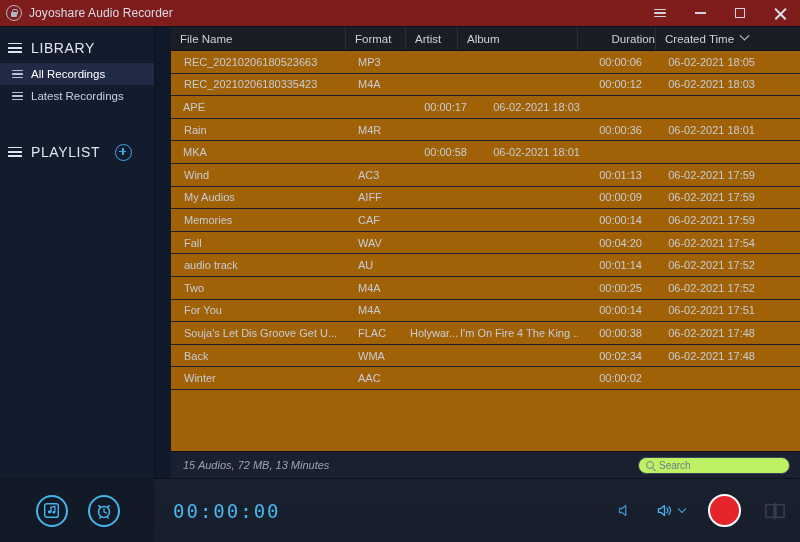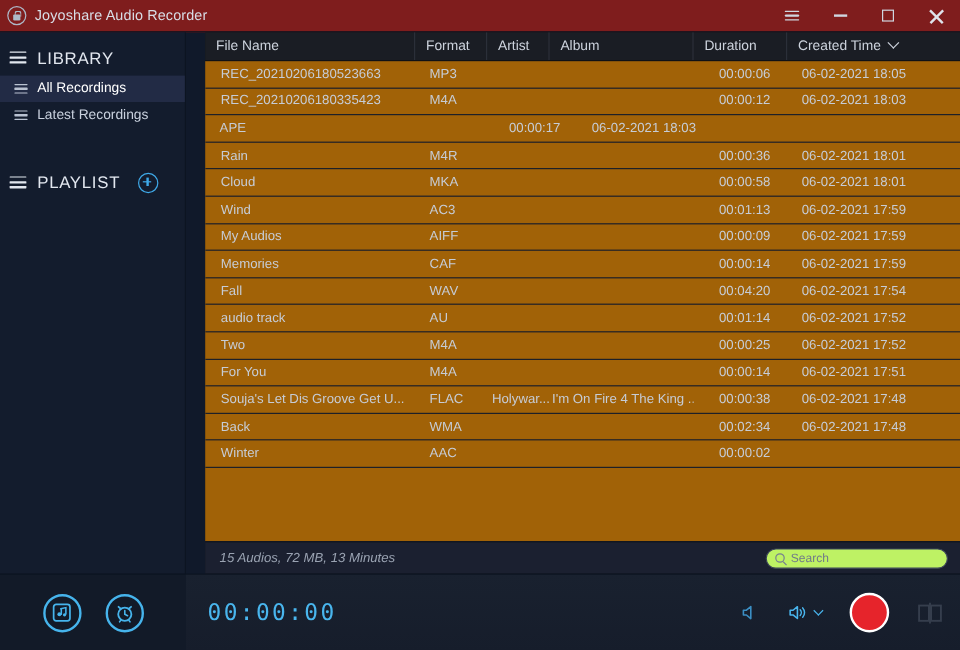--- a/index.html
+++ b/index.html
@@ -155,21 +155,21 @@
   .chev {
     margin-left: 7px; width: 7px; height: 7px;
     border-right: 1.4px solid #cdd3dd; border-bottom: 1.4px solid #cdd3dd;
     transform: rotate(45deg) translate(-2px,-2px);
     flex: 0 0 7px;
   }
   .c-name { width: 175px; flex: 0 0 175px; }
   .c-fmt  { width: 60px;  flex: 0 0 60px; }
   .c-art  { width: 52px;  flex: 0 0 52px; }
   .c-alb  { width: 120px; flex: 0 0 120px; }
-  .c-dur  { width: 78px;  flex: 0 0 78px; }
+  .c-dur  { width: 78px;  flex: 0 0 78px; justify-content: flex-end; }
   .c-time { width: 115px; flex: 0 0 115px; }
 
   .tbody { flex: 1; overflow: hidden; background: #a16207; }
   .trow {
     display: flex; height: 22.6px;
     border-bottom: 1px solid #1d2028;
     cursor: default;
   }
   .td {
     font-size: 11px; color: #c6ccd6;
@@ -377,21 +377,20 @@
           </div>
           <div class="trow">
             <div class="td c-name">Rain</div>
             <div class="td c-fmt">M4R</div>
             <div class="td c-art"></div>
             <div class="td c-alb"></div>
             <div class="td c-dur">00:00:36</div>
             <div class="td c-time">06-02-2021 18:01</div>
           </div>
           <div class="trow">
-            <div class="td c-name">Cloud</div>
             <div class="td c-fmt">MKA</div>
             <div class="td c-art"></div>
             <div class="td c-alb"></div>
             <div class="td c-dur">00:00:58</div>
             <div class="td c-time">06-02-2021 18:01</div>
           </div>
           <div class="trow">
             <div class="td c-name">Wind</div>
             <div class="td c-fmt">AC3</div>
             <div class="td c-art"></div>

